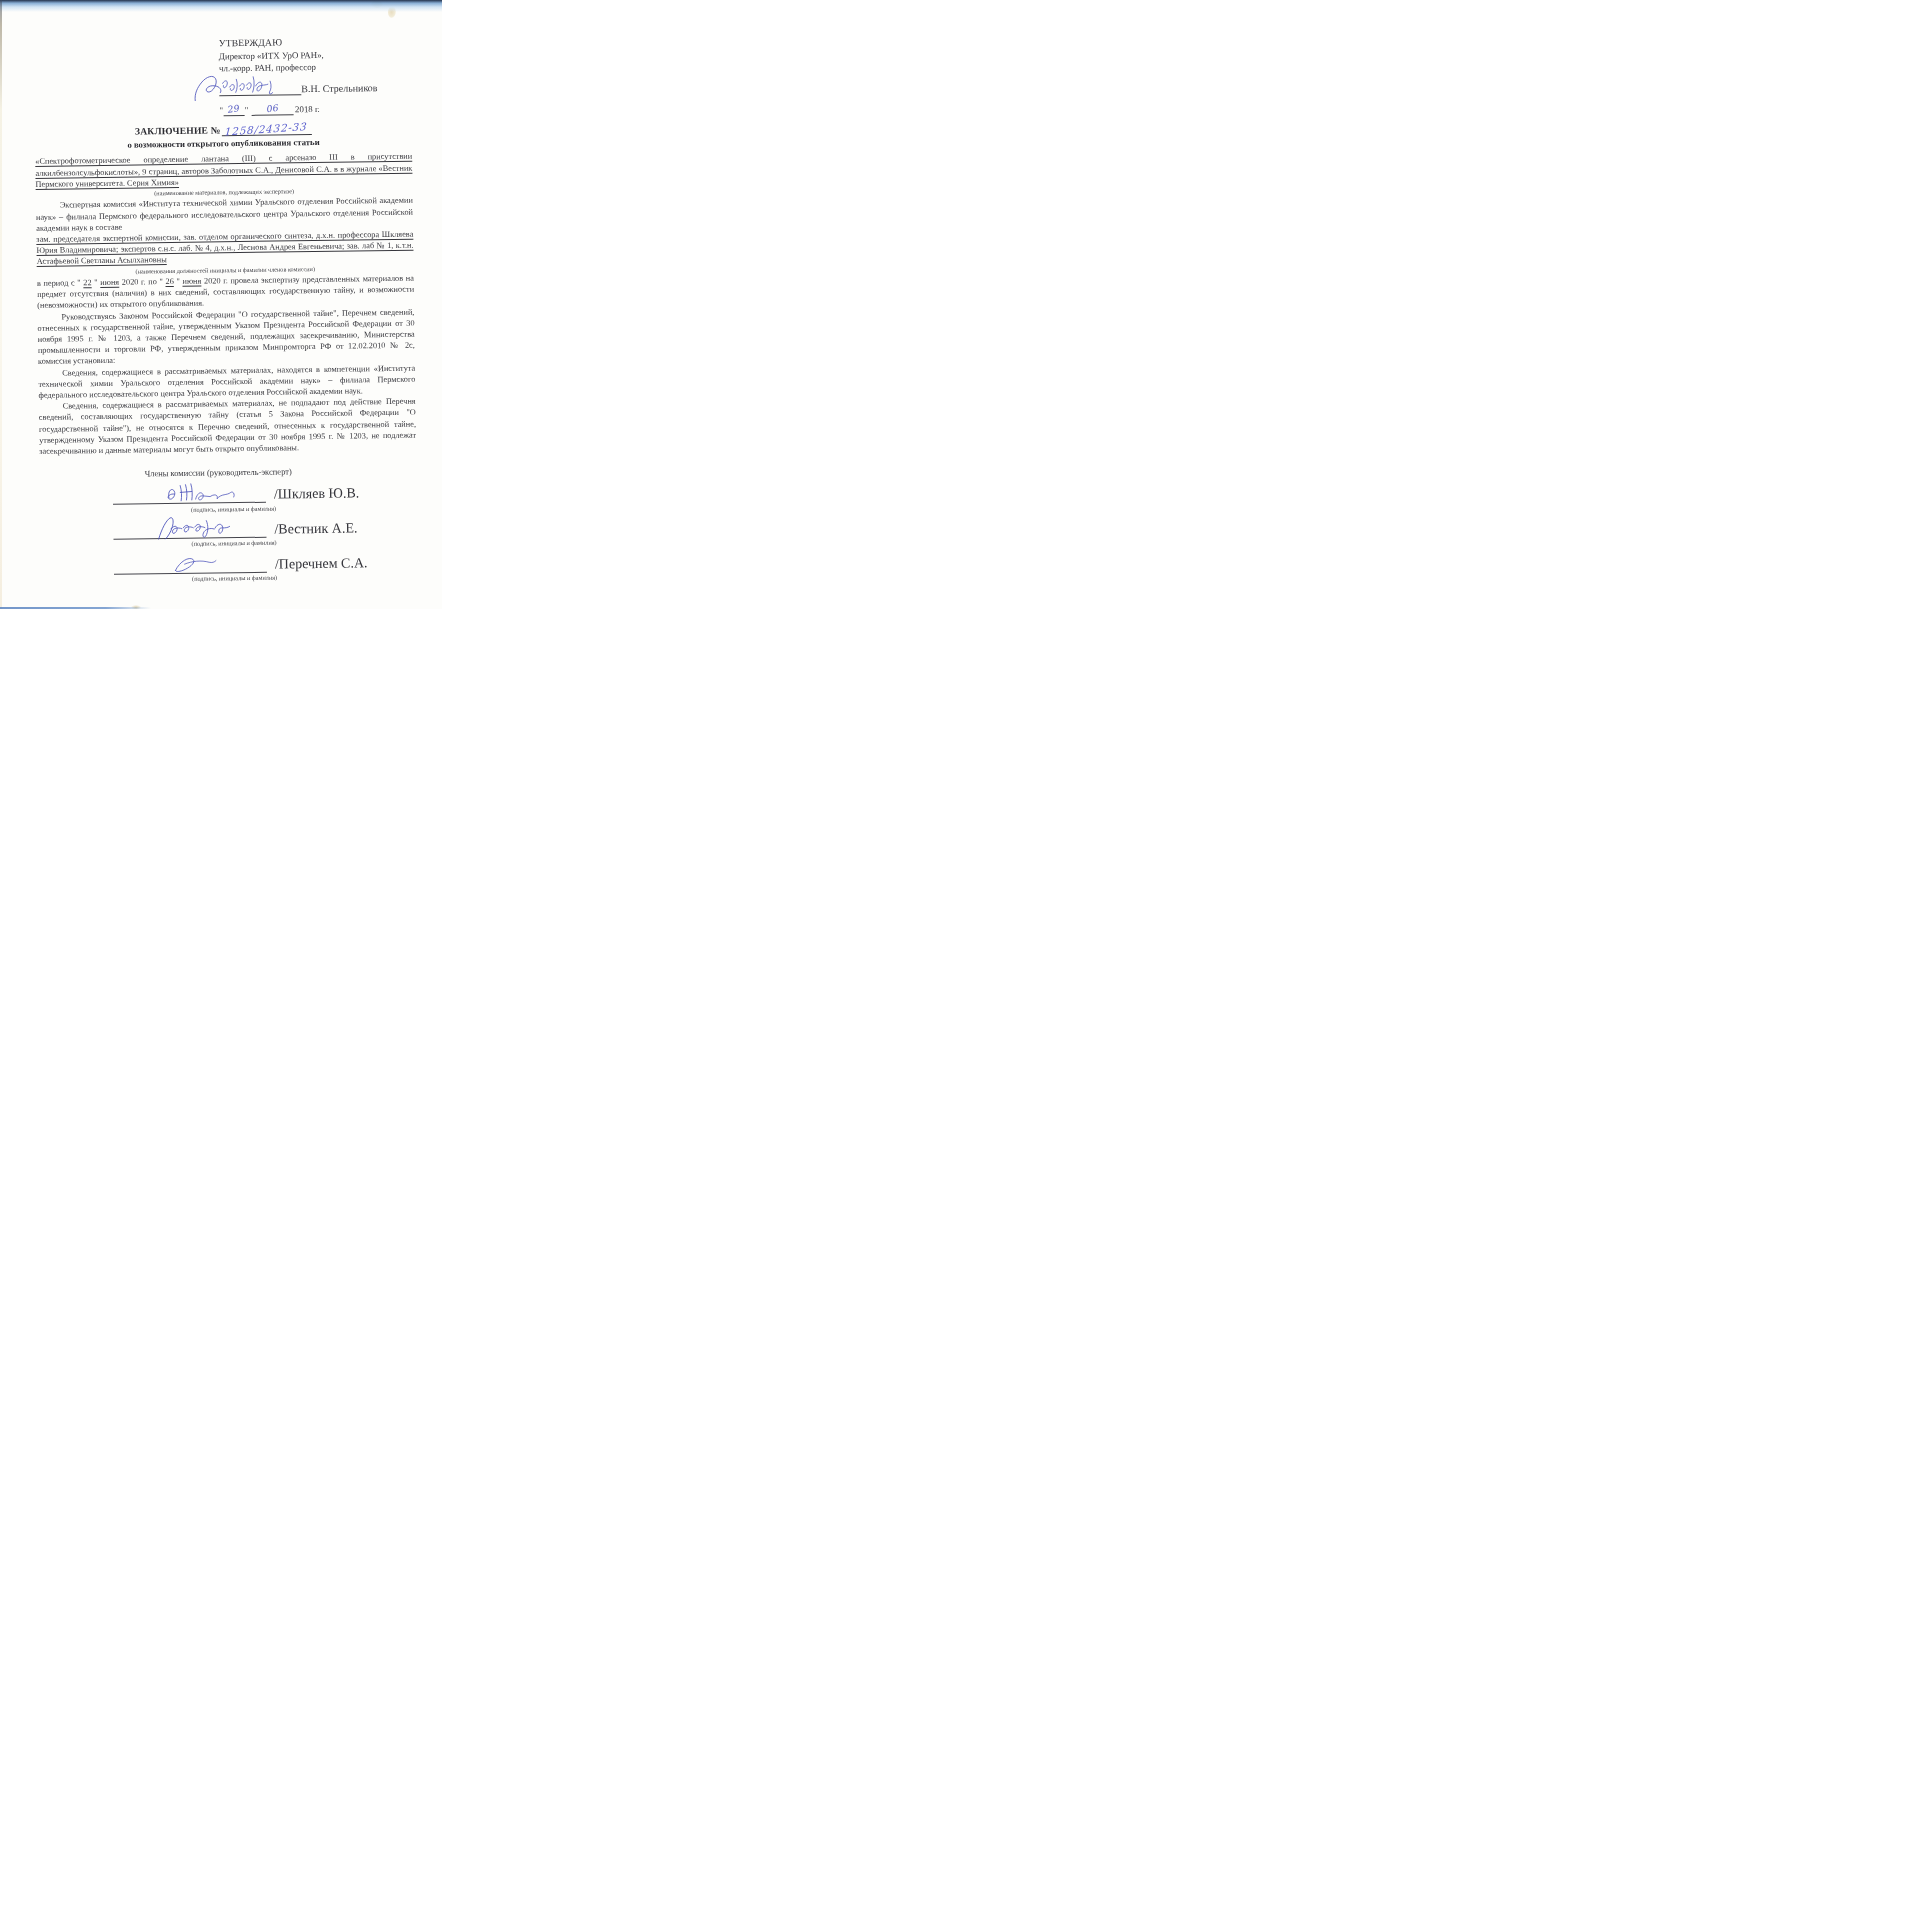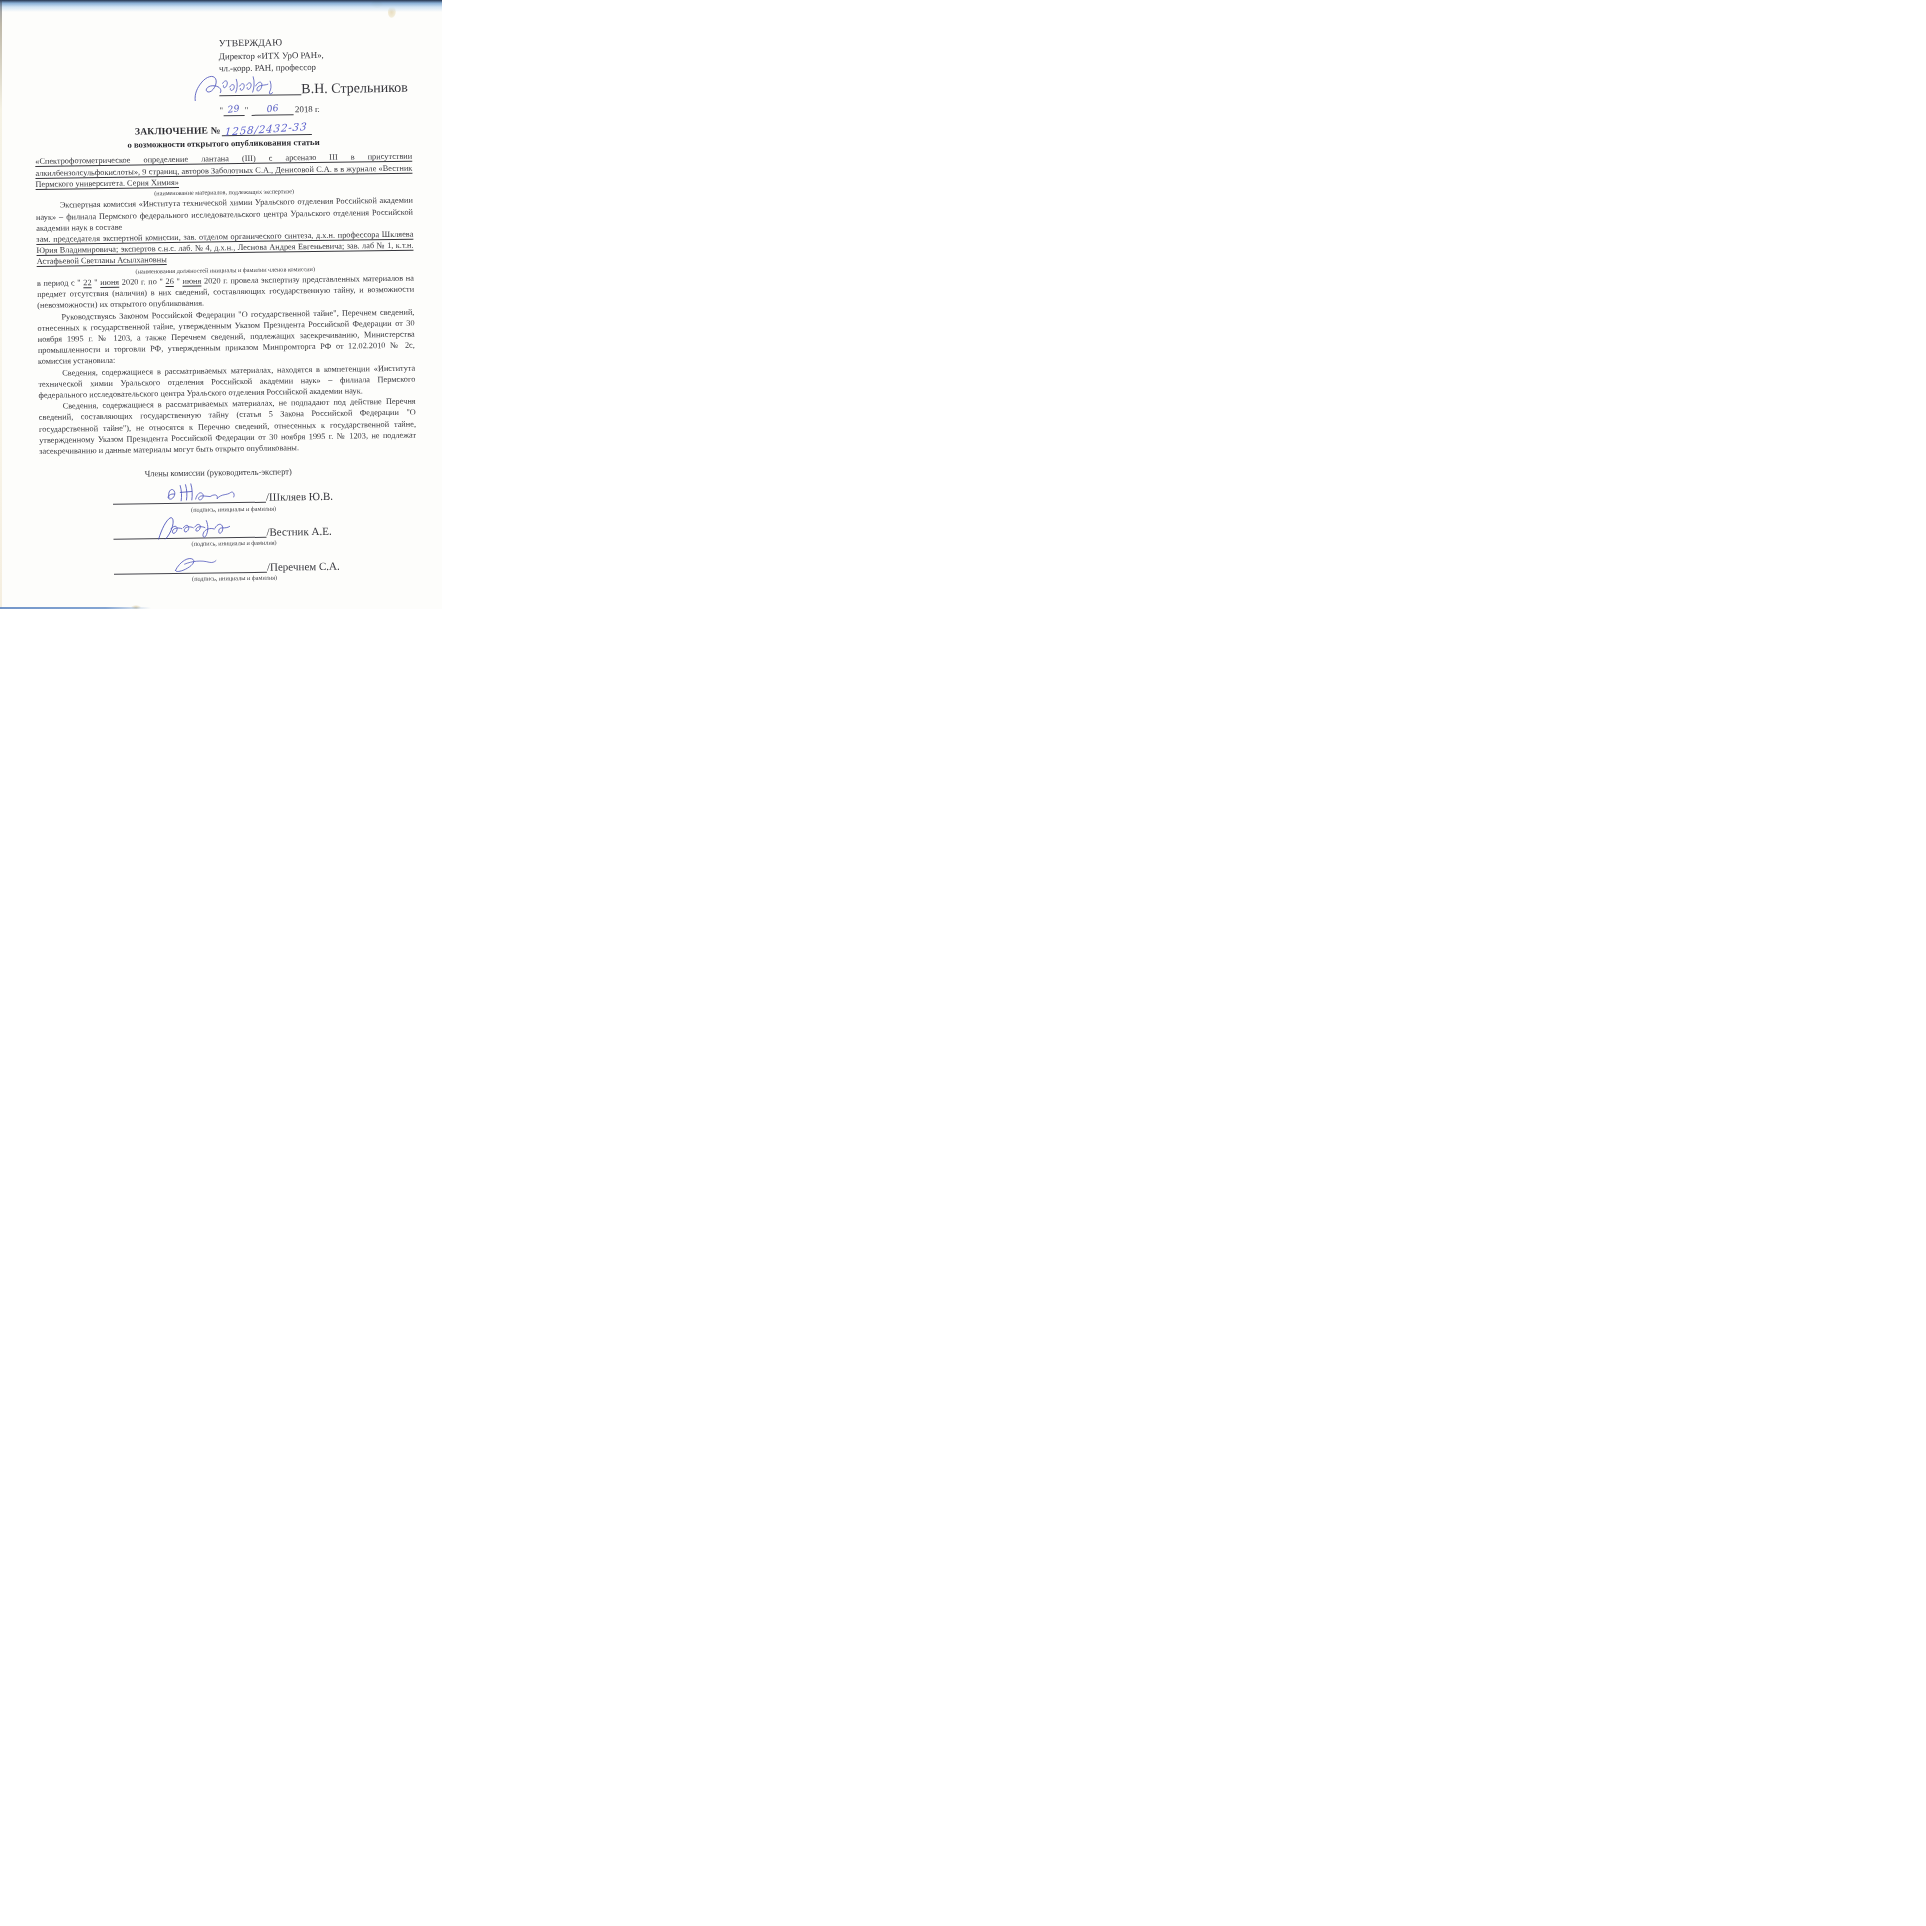--- a/index.html
+++ b/index.html
@@ -38,21 +38,21 @@
     transform:rotate(-0.8deg); transform-origin:55% 0;
   }
 
   
   .approval { margin-left:185px; font-size:8.9px; line-height:12px; }
   .ap-title { font-size:9.6px; letter-spacing:0.2px; line-height:12.7px; }
   .ap-sig-row { position:relative; height:24px; margin-top:1.5px; white-space:nowrap; }
   .ap-sig-line { display:inline-block; position:relative; width:82px; height:20px;
     border-bottom:0.8px solid #3f3f45; vertical-align:bottom; }
   .ap-sig-line svg { position:absolute; left:-26px; bottom:-7.7px; }
-  .ap-name { font-size:14px; vertical-align:bottom; }
+  .ap-name { font-size:10px; vertical-align:bottom; }
   .ap-date-row { margin-top:3.9px; white-space:nowrap; font-size:8.9px; }
   .u-box { display:inline-block; border-bottom:0.8px solid #3f3f45; text-align:center; vertical-align:bottom; }
   .u-day { width:21.6px; }
   .u-month { width:42px; margin-left:3.1px; margin-right:1.5px; }
 
   .hand { font-family:"DejaVu Serif", serif; font-style:italic; color:#5157c0; }
   .hand.slant { display:inline-block; transform:rotate(-6deg); font-size:9.2px; letter-spacing:0.4px; }
 
   
   .title-line { margin-top:7px; text-align:center; white-space:nowrap; }
@@ -69,21 +69,21 @@
   .article { margin-top:5.4px; }
   .useg { text-decoration:underline; text-decoration-thickness:0.7px; text-underline-offset:1.9px; }
   .caption { text-align:center; font-size:6.2px; line-height:7.7px; color:#3b3b41; margin-top:1.2px; margin-bottom:1.5px; }
 
   
   .members-heading { margin:13px 0 0 105px; font-size:8.5px; }
   .sig-row { margin-left:73px; margin-top:9.2px; white-space:nowrap; }
   .sig-line { display:inline-block; position:relative; width:153px; height:16px;
     border-bottom:1px solid #43434a; vertical-align:bottom; }
   .sig-line svg { position:absolute; }
-  .sig-name { font-size:11px; margin-left:0; vertical-align:bottom; }
+  .sig-name { font-size:14px; margin-left:8px; vertical-align:bottom; }
   .sig-caption { margin-left:124px; width:139px; text-align:center; font-size:6.2px; line-height:7.3px; color:#3b3b41; margin-top:1.2px; }
   .ink { stroke:#4c53bb; fill:none; stroke-linecap:round; stroke-linejoin:round; opacity:.92; }
 </style>
 </head>
 <body>
 
 <div class="page">
   <div class="edge-top"></div>
   <div class="edge-left"></div>
   <div class="edge-bottom"></div>

